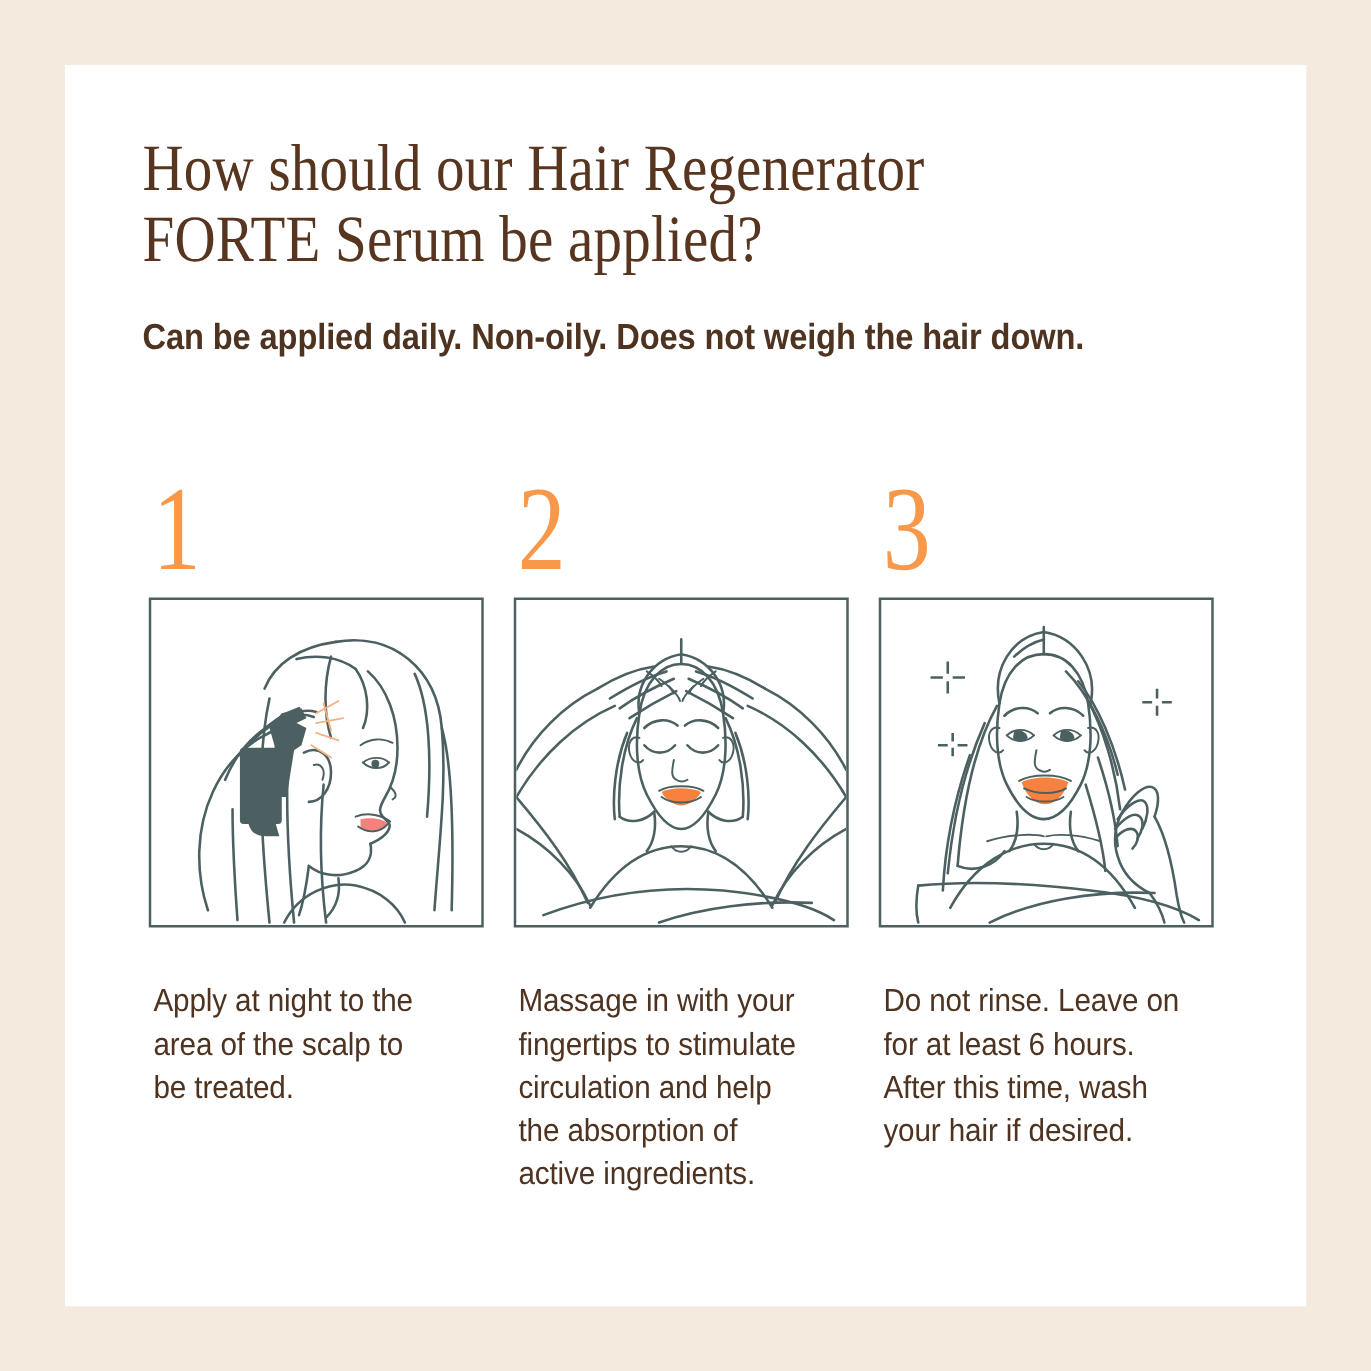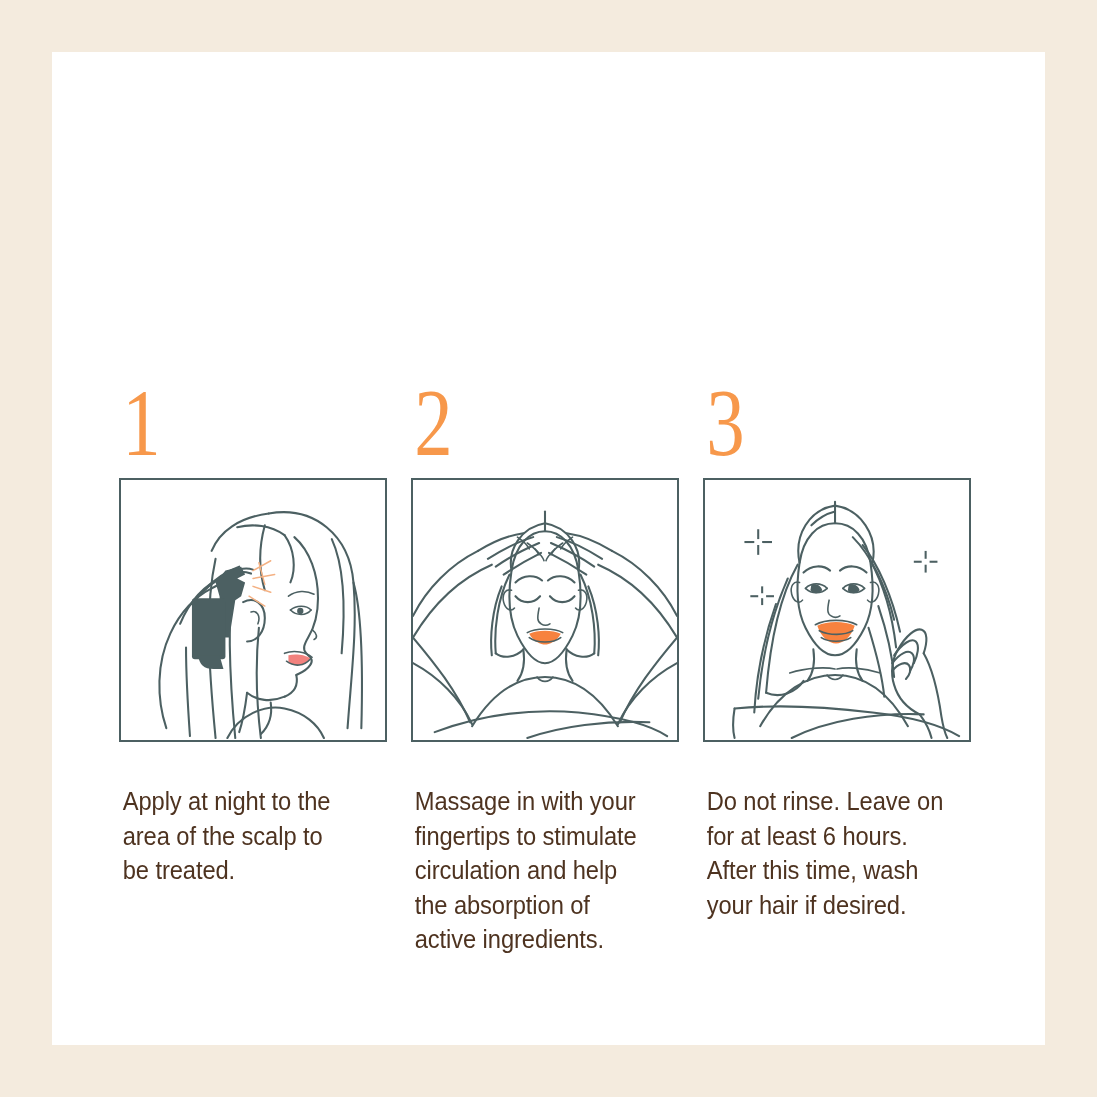--- a/index.html
+++ b/index.html
@@ -124,20 +124,25 @@
   .lips-orange { fill: #F7823F; stroke: none; }
   .spray { fill: none; stroke: #F4B183; stroke-width: 1.5; stroke-linecap: round; }
   .spark { fill: none; stroke: #4C6062; stroke-width: 2.1; stroke-linecap: butt; }
 </style>
 </head>
 <body>
 
 <div class="frame">
   <div class="card">
 
+    <div class="heading-block">
+      <h1 class="title">How should our Hair Regenerator
+FORTE Serum be applied?</h1>
+      <p class="subtitle">Can be applied daily. Non-oily. Does not weigh the hair down.</p>
+    </div>
 
     <div class="steps">
 
       <div class="step">
         <div class="step-number">1</div>
         <div class="panel">
           <svg viewBox="0 0 268 264" xmlns="http://www.w3.org/2000/svg">
 
             <path class="ink" d="M150 34 C196 26 232 56 236 104 C240 150 234 196 230 252"></path>
             <path class="ink" d="M236 104 C244 132 246 180 244 252"></path>

